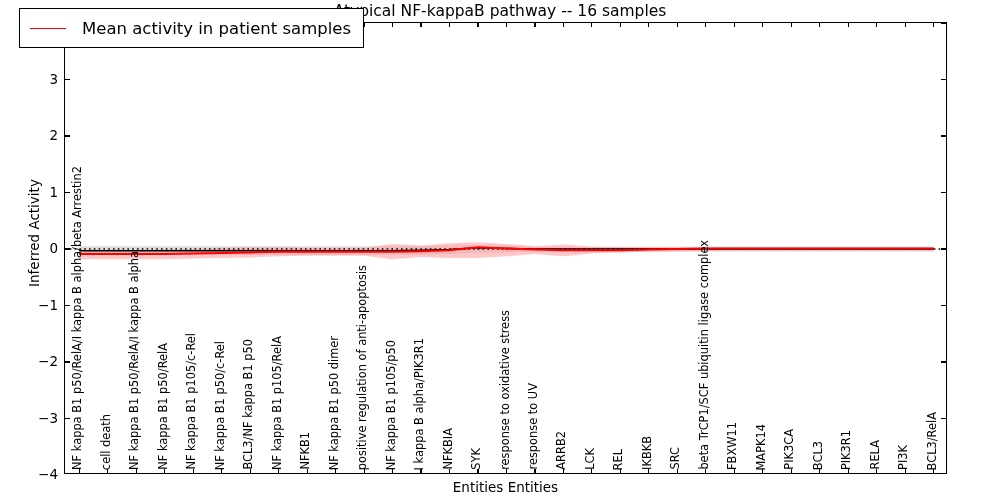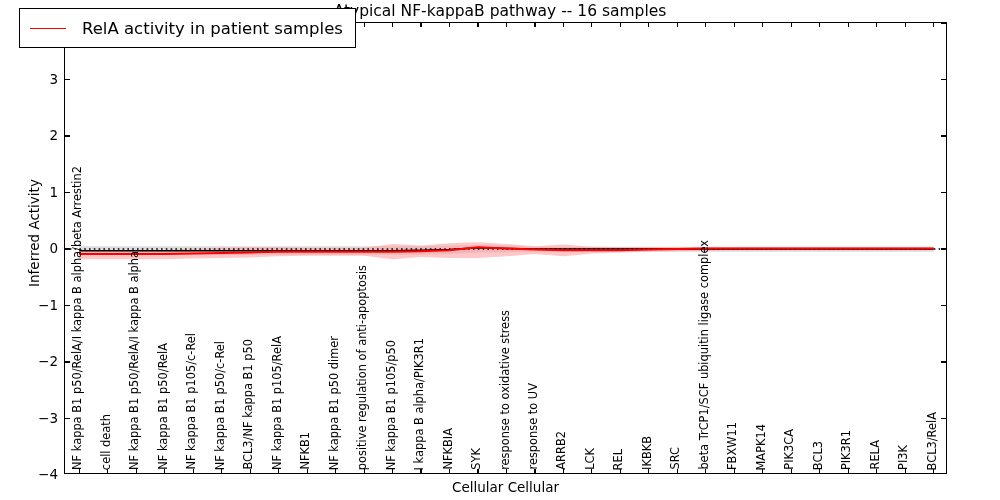--- a/index.html
+++ b/index.html
@@ -121,21 +121,21 @@
   #data-layer svg { display: block; }
 </style>
 </head>
 <body>
 
 <div id="figure">
 
   <div id="chart-title">Atypical NF-kappaB pathway -- 16 samples</div>
 
   <div id="ylabel">Inferred Activity</div>
-  <div id="xlabel">Cellular Cellular</div>
+  <div id="xlabel">Entities Entities</div>
 
   <div id="plot-area">
     <div id="data-layer">
         <svg width="883" height="452">
           <path d="M14.24 223.18 L42.73 223.18 L71.21 223.18 L99.69 223.18 L128.18 223.18 L156.66 223.18 L185.15 223.18 L213.63 223.18 L242.11 223.18 L270.60 223.18 L299.08 223.18 L327.56 223.18 L356.05 223.18 L384.53 222.61 L413.02 222.04 L441.50 222.61 L469.98 223.74 L498.47 223.74 L526.95 223.74 L555.44 223.74 L583.92 223.74 L612.40 223.74 L640.89 223.74 L669.37 223.74 L697.85 223.74 L726.34 223.74 L754.82 223.74 L783.31 223.74 L811.79 223.74 L840.27 223.74 L868.76 223.74 L868.76 228.82 L840.27 228.82 L811.79 228.82 L783.31 228.82 L754.82 228.82 L726.34 228.82 L697.85 228.82 L669.37 228.82 L640.89 228.82 L612.40 228.82 L583.92 228.82 L555.44 228.82 L526.95 228.82 L498.47 228.82 L469.98 228.82 L441.50 229.39 L413.02 229.39 L384.53 231.08 L356.05 231.65 L327.56 231.65 L299.08 231.65 L270.60 231.65 L242.11 231.65 L213.63 231.65 L185.15 231.65 L156.66 231.65 L128.18 231.65 L99.69 231.65 L71.21 231.65 L42.73 231.65 L14.24 231.65 Z" fill="#d9d9d9" fill-opacity="0.9" stroke="none"></path>
           <path d="M14.24 227.13 L42.73 227.13 L71.21 227.13 L99.69 227.13 L128.18 226.00 L156.66 224.87 L185.15 224.30 L213.63 224.30 L242.11 224.87 L270.60 224.87 L299.08 224.87 L327.56 220.92 L356.05 222.61 L384.53 220.35 L413.02 219.22 L441.50 220.92 L469.98 223.18 L498.47 221.48 L526.95 223.74 L555.44 224.30 L583.92 224.30 L612.40 224.30 L640.89 224.30 L669.37 224.30 L697.85 224.30 L726.34 224.30 L754.82 224.30 L783.31 224.30 L811.79 224.30 L840.27 224.30 L868.76 224.30 L868.76 227.13 L840.27 227.13 L811.79 227.13 L783.31 227.13 L754.82 227.13 L726.34 227.13 L697.85 227.13 L669.37 227.13 L640.89 227.69 L612.40 228.26 L583.92 228.82 L555.44 229.39 L526.95 230.52 L498.47 233.34 L469.98 231.08 L441.50 233.34 L413.02 235.04 L384.53 235.04 L356.05 233.91 L327.56 236.17 L299.08 232.78 L270.60 232.78 L242.11 232.78 L213.63 233.34 L185.15 234.47 L156.66 235.04 L128.18 235.60 L99.69 236.17 L71.21 236.17 L42.73 236.17 L14.24 236.17 Z" fill="#ff9999" fill-opacity="0.55" stroke="none"></path>
           <line x1="0" x2="883" y1="226" y2="226" stroke="#000000" stroke-width="1.6" stroke-dasharray="1.6 3.2" stroke-linecap="butt"></line>
           <polyline points="14.24,227.69 42.73,227.69 71.21,227.69 99.69,227.69 128.18,227.69 156.66,227.69 185.15,227.69 213.63,227.69 242.11,227.69 270.60,227.69 299.08,227.69 327.56,227.69 356.05,227.13 384.53,226.56 413.02,224.87 441.50,225.44 469.98,226.00 498.47,226.00 526.95,226.00 555.44,226.00 583.92,226.00 612.40,226.00 640.89,226.00 669.37,226.00 697.85,226.00 726.34,226.00 754.82,226.00 783.31,226.00 811.79,226.00 840.27,226.00 868.76,226.00" fill="none" stroke="#000000" stroke-width="1.5"></polyline>
           <polyline points="14.24,231.08 42.73,231.08 71.21,231.08 99.69,231.08 128.18,230.52 156.66,229.95 185.15,229.39 213.63,228.82 242.11,228.82 270.60,228.82 299.08,228.82 327.56,228.82 356.05,228.26 384.53,227.13 413.02,224.30 441.50,225.44 469.98,226.56 498.47,227.13 526.95,227.13 555.44,227.13 583.92,226.56 612.40,226.00 640.89,225.44 669.37,225.44 697.85,225.44 726.34,225.44 754.82,225.44 783.31,225.44 811.79,225.44 840.27,225.44 868.76,225.44" fill="none" stroke="#ff0000" stroke-width="2.0"></polyline>
         </svg>
@@ -265,17 +265,17 @@
       <div class="xtick-label" style="left: 812.823px; bottom: 30px;">BCL3</div>
       <div class="xtick-label" style="left: 841.306px; bottom: 30px;">PIK3R1</div>
       <div class="xtick-label" style="left: 869.79px; bottom: 30px;">RELA</div>
       <div class="xtick-label" style="left: 898.274px; bottom: 30px;">PI3K</div>
       <div class="xtick-label" style="left: 926.758px; bottom: 30px;">BCL3/RelA</div>
     </div>
 
   <div id="legend">
       <div class="legend-row">
         <span class="legend-swatch" style="border-top-color: rgb(255, 0, 0);"></span>
-        <span class="legend-text">RelA activity in patient samples</span>
+        <span class="legend-text">Mean activity in patient samples</span>
       </div>
     </div>
 
 </div>
 
 </body></html>

